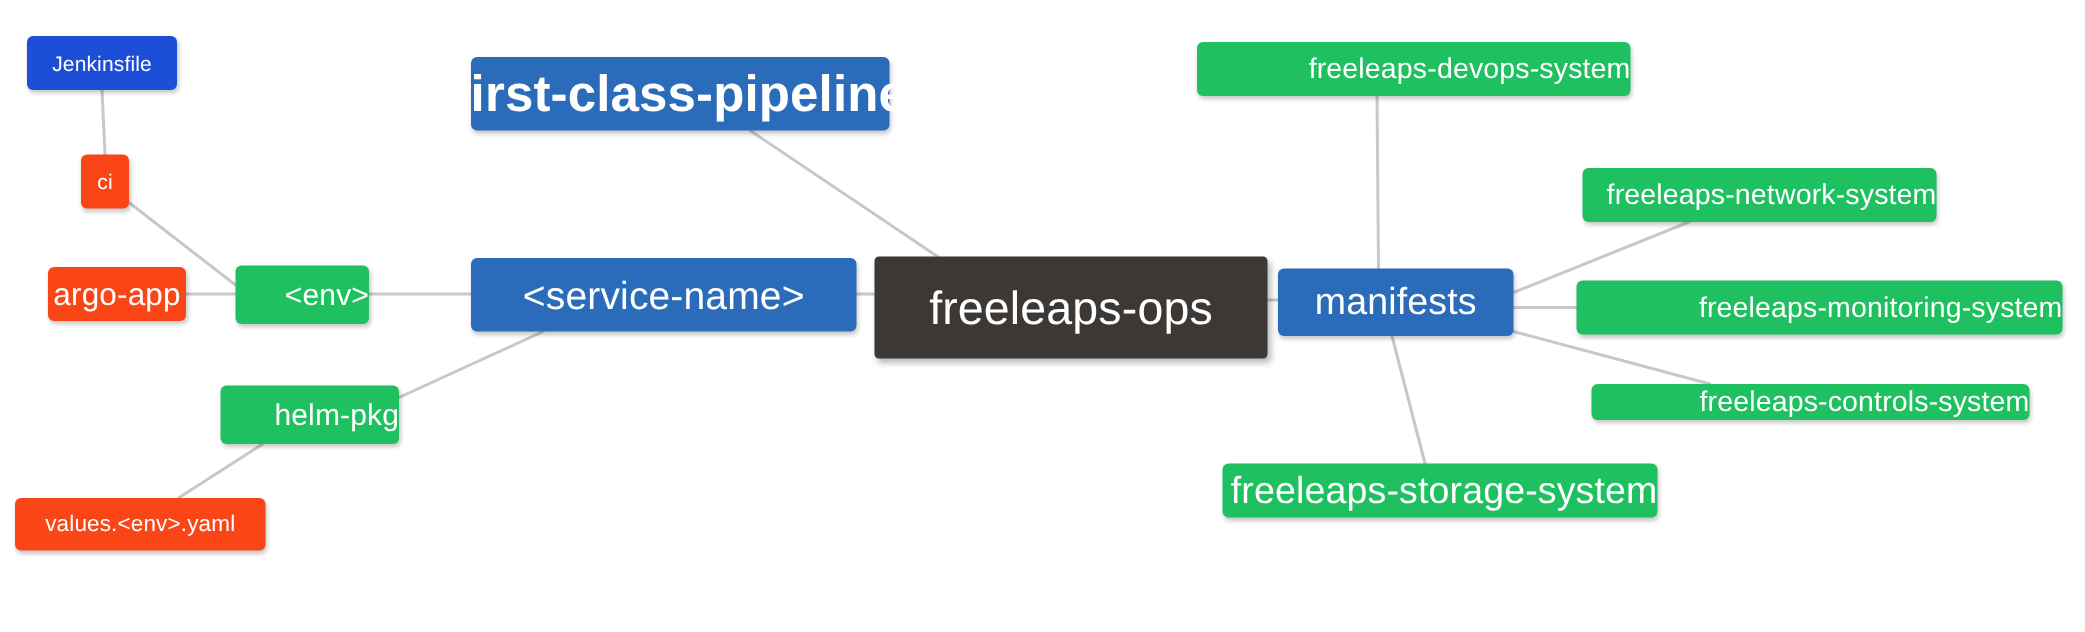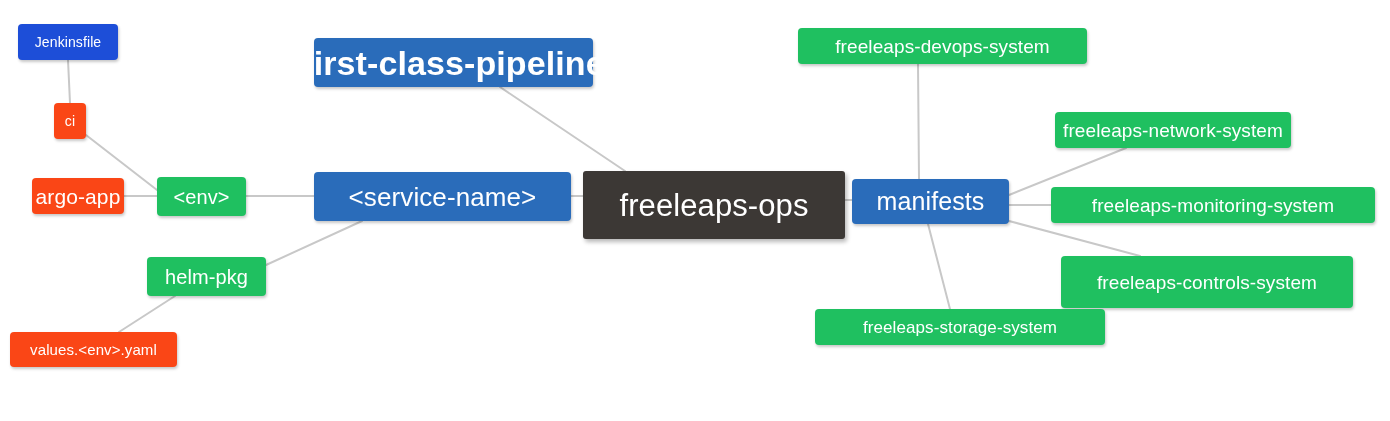--- a/index.html
+++ b/index.html
@@ -38,21 +38,21 @@
     line-height: 1;
     box-shadow: 1px 2px 3px rgba(0,0,0,0.22);
     letter-spacing: 0.1px;
   }
   .node-root {
     background: #3c3835;
     border-radius: 3px;
     box-shadow: 2px 3px 4px rgba(0,0,0,0.28);
   }
   .node-blue   { background: #2a6cba; }
-  .node-green  { background: #1fc060; }
+  .node-green  { background: #1fc060; justify-content: flex-end; }
   .node-red    { background: #fa4616; }
   .node-orange { background: #1d4ed8; }
 </style>
 </head>
 <body>
 
 <div id="mindmap">
   <svg id="edge-layer" viewBox="0 0 1390 421" xmlns="http://www.w3.org/2000/svg">
       <line x1="68" y1="60" x2="70" y2="103" stroke="#c8c8c8" stroke-width="2" stroke-linecap="round"></line>
       <line x1="86" y1="135" x2="157" y2="190" stroke="#c8c8c8" stroke-width="2" stroke-linecap="round"></line>
@@ -102,20 +102,20 @@
       </div>
       <div class="node node-green" style="left: 798px; top: 28px; width: 289px; height: 36px; font-size: 19px;">
         <span>freeleaps-devops-system</span>
       </div>
       <div class="node node-green" style="left: 1055px; top: 112px; width: 236px; height: 36px; font-size: 19px;">
         <span>freeleaps-network-system</span>
       </div>
       <div class="node node-green" style="left: 1051px; top: 187px; width: 324px; height: 36px; font-size: 19px;">
         <span>freeleaps-monitoring-system</span>
       </div>
-      <div class="node node-green" style="left: 1061px; top: 256px; width: 292px; height: 52px; font-size: 19px;">
+      <div class="node node-green" style="left: 1061px; top: 256px; width: 292px; height: 24px; font-size: 19px;">
         <span>freeleaps-controls-system</span>
       </div>
-      <div class="node node-green" style="left: 815px; top: 309px; width: 290px; height: 36px; font-size: 17px;">
+      <div class="node node-green" style="left: 815px; top: 309px; width: 290px; height: 36px; font-size: 25px;">
         <span>freeleaps-storage-system</span>
       </div>
     </div>
 </div>
 
 </body></html>

